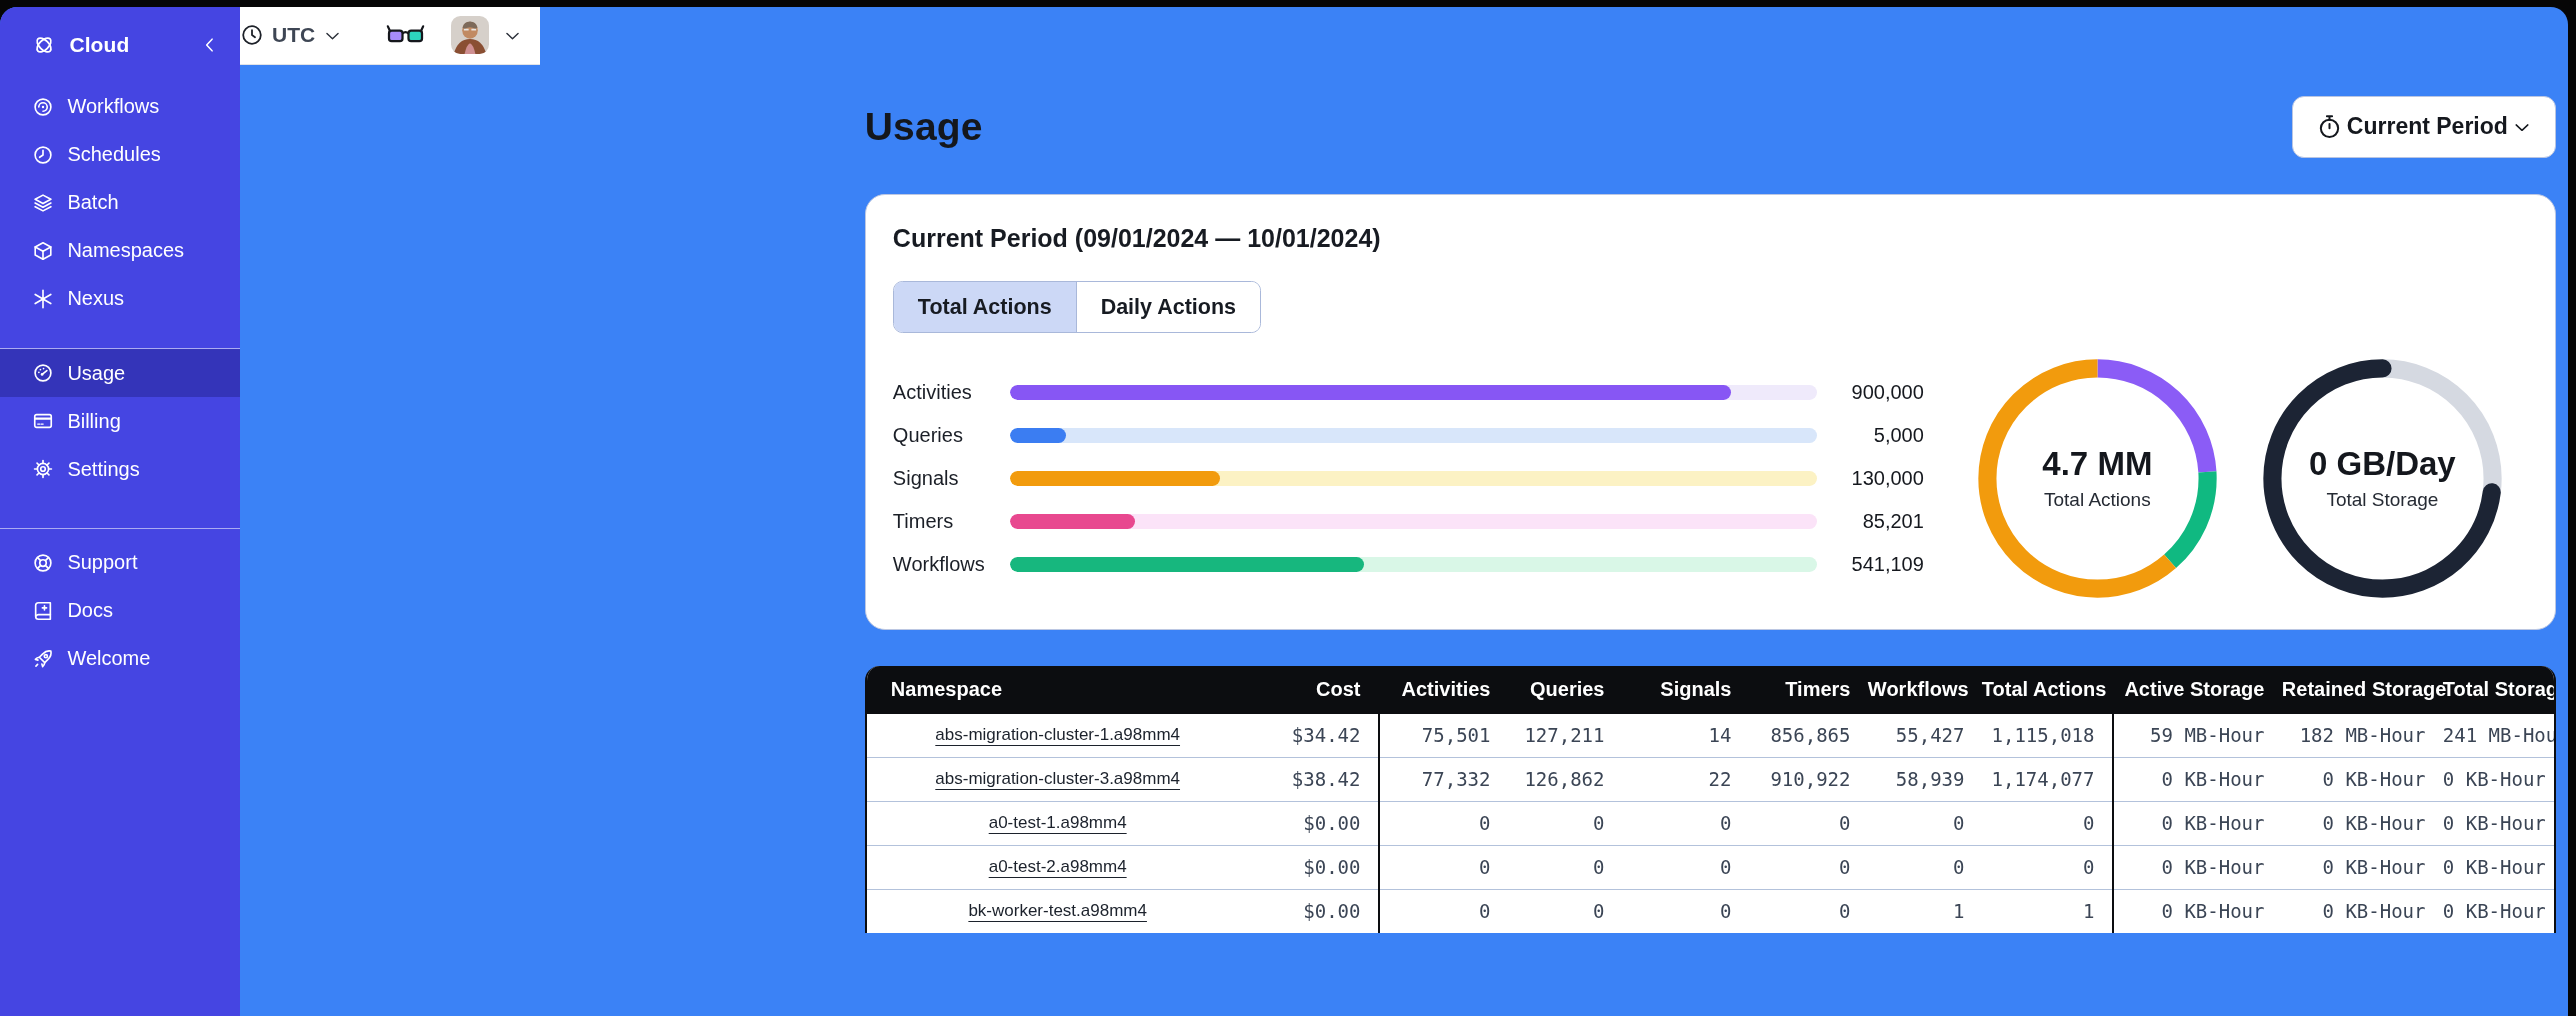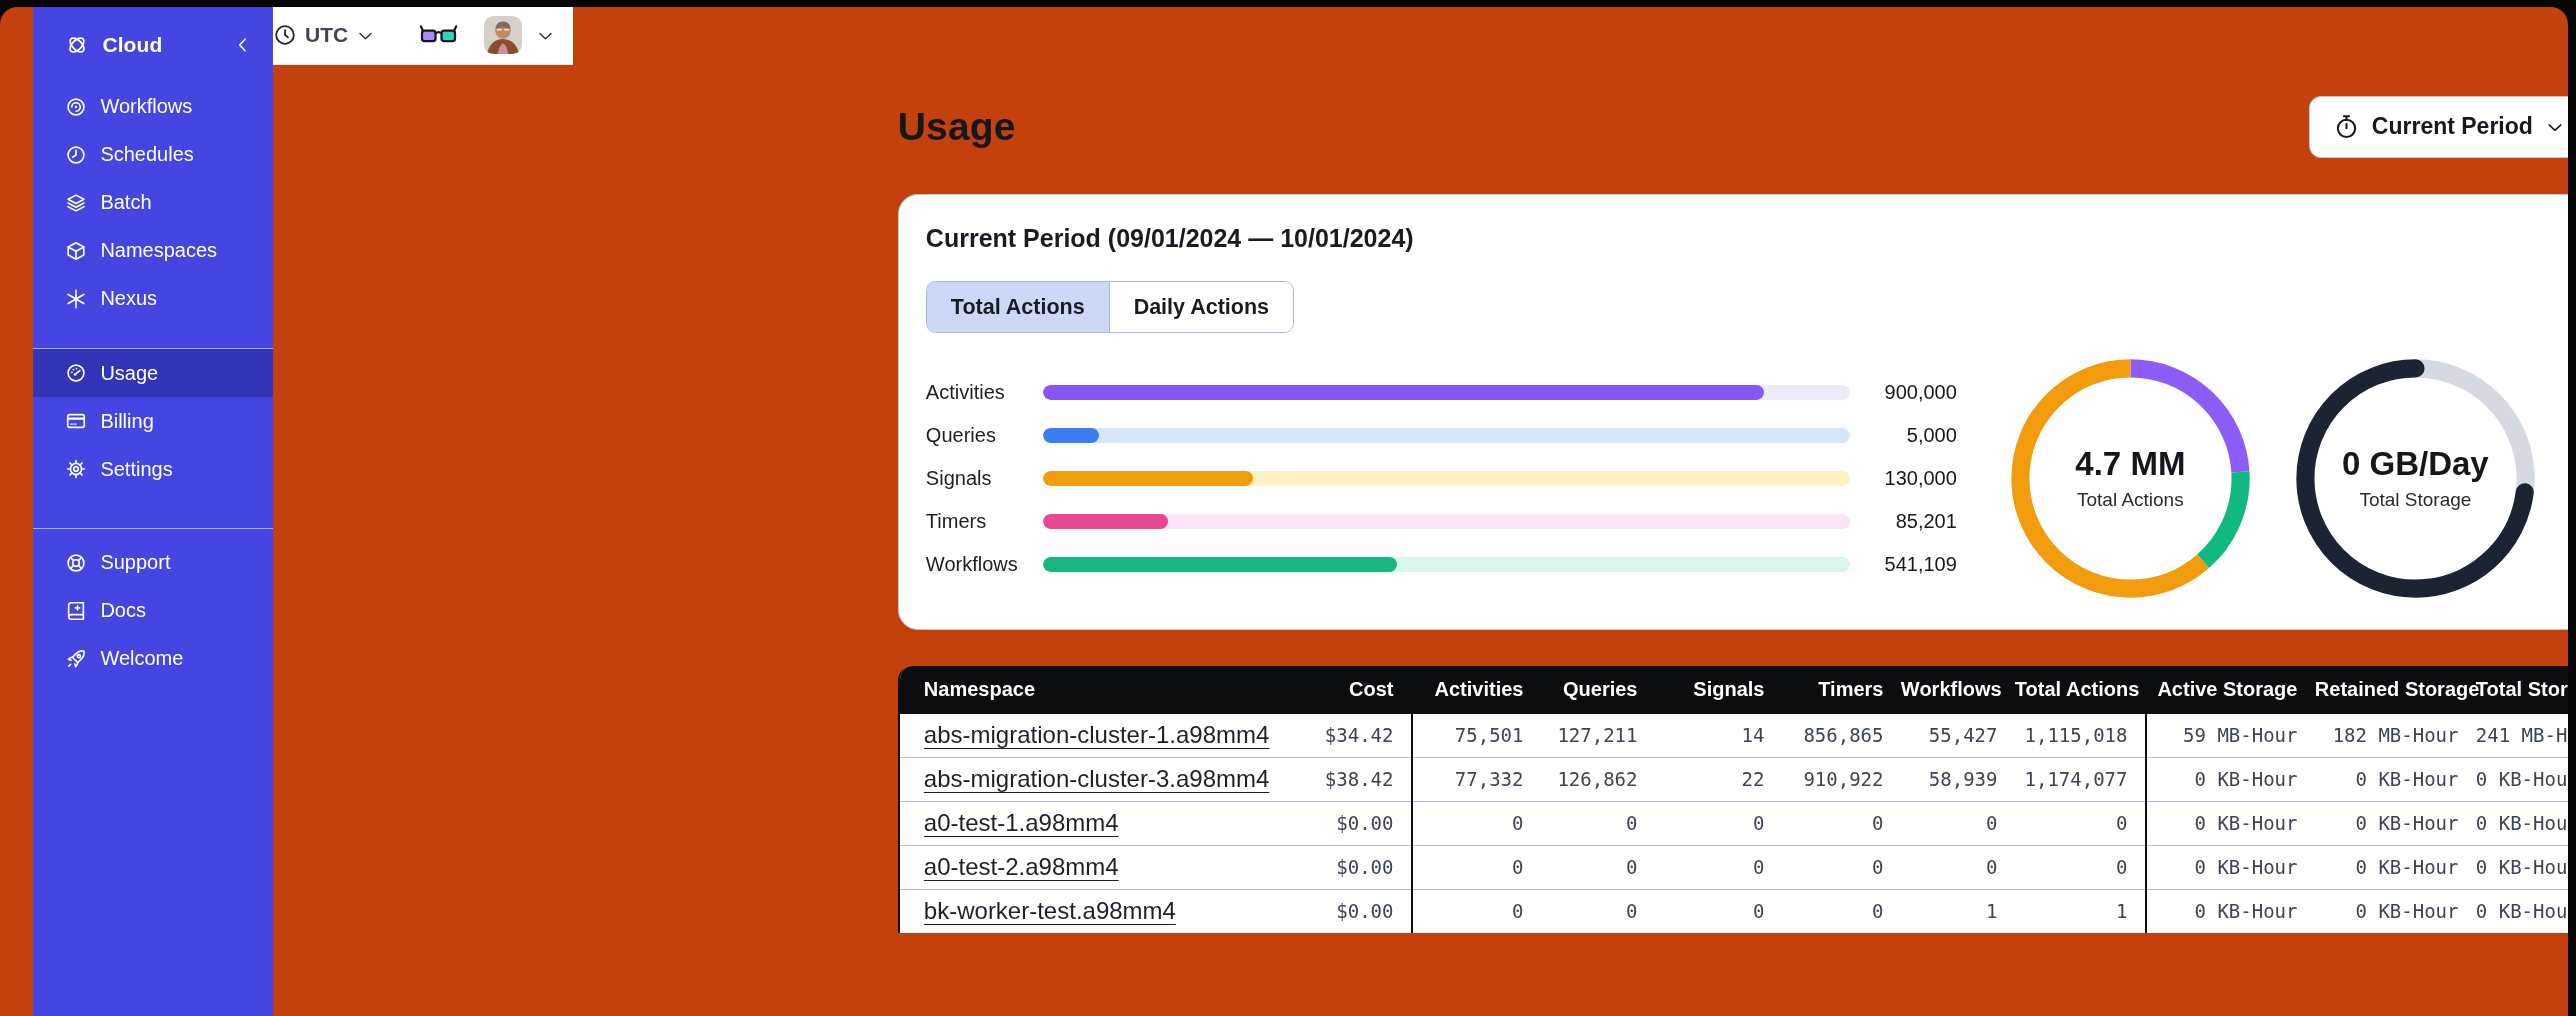--- a/index.html
+++ b/index.html
@@ -1,20 +1,20 @@
 <!DOCTYPE html>
 <html style="font-size:10.7px"><head>
 <meta charset="utf-8">
 <style>
   html,body{margin:0;padding:0;background:#060606;}
   body{width:2576px;height:1016px;overflow:hidden;position:relative;
        font-family:"Liberation Sans","DejaVu Sans",sans-serif;
        -webkit-font-smoothing:antialiased;}
   .app{position:absolute;top:6.7px;left:0;right:8px;bottom:0;
-       border-radius:17.4px 17.4px 0 0;overflow:hidden;display:flex;background:#c2410c;padding-left:33px;}
+       border-radius:17.4px 17.4px 0 0;overflow:hidden;display:flex;background:#3b82f6;}
 
   
   .sidebar{width:240px;flex:none;background:#4545e2;color:#fff;display:flex;flex-direction:column;}
   .brand-row{display:flex;align-items:center;gap:13.4px;padding:23.5px 20px 0 32px;height:29.5px;}
   .brand-row .logo{width:24px;height:24px;}
   .brand-label{font-size:21px;font-weight:700;letter-spacing:0.1px;}
   .collapse{margin-left:auto;width:20px;height:20px;cursor:pointer;}
   .side-item{display:flex;align-items:center;gap:13.4px;height:48px;padding-left:32px;font-size:20px;font-weight:500;cursor:pointer;}
   .side-item .ic{width:22px;height:22px;flex:none;}
   .side-item.active{background:rgba(14,14,90,.30);}
@@ -35,21 +35,21 @@
   .glasses{width:39px;height:24px;margin-left:44px;cursor:pointer;}
   .avatar{width:38px;height:38px;border-radius:9.4px;overflow:hidden;margin-left:25.5px;flex:none;cursor:pointer;}
   .avatar svg{display:block;}
   .acct-chev{margin-left:14.8px;cursor:pointer;}
 
   
   .content{flex:1;overflow:hidden;}
   .container{margin-left:325px;width:1691px;}
   .page-head{margin-top:89px;display:flex;align-items:center;justify-content:space-between;}
   h1.page-title{margin:0;font-size:39px;font-weight:600;color:#14171d;letter-spacing:0.1px;}
-  .period-btn{display:flex;align-items:center;gap:12px;height:62px;padding:0 23px;background:#fff;
+  .period-btn{display:flex;align-items:center;gap:4px;height:62px;padding:0 23px;background:#fff;
               border:1.3px solid #b9c5e2;border-radius:12px;cursor:pointer;}
   .period-btn .ic{width:27px;height:27px;color:#15181e;}
   .period-btn .lbl{font-size:23px;font-weight:600;color:#15181e;}
   .period-btn .chev{width:20px;height:20px;color:#15181e;}
 
   
   .card{margin-top:36px;background:#fff;border:1.3px solid #bcc7e2;border-radius:20px;padding:29.5px 27px 31px 27px;}
   .card-title{font-size:25px;font-weight:600;color:#171b22;}
   .seg{display:inline-flex;margin-top:28px;border:1.3px solid #a9b8da;border-radius:9.4px;overflow:hidden;background:#fff;}
   .seg-btn{font-size:21.5px;font-weight:600;color:#171b22;padding:0 24px;height:50px;display:flex;align-items:center;cursor:pointer;background:#fff;}
@@ -73,22 +73,22 @@
 
   
   .tb-wrap{margin-top:36px;border-radius:14.8px 14.8px 0 0;overflow:hidden;
            border-left:2px solid #0c0d10;border-right:2px solid #0c0d10;background:#fff;}
   table.usage{width:100%;border-collapse:collapse;table-layout:fixed;}
   .usage thead th{background:#0c0d10;color:#fff;font-size:20px;font-weight:600;height:48px;
                   text-align:right;padding:0 17.4px 0 0;white-space:nowrap;}
   .usage thead th.first{text-align:left;padding-left:24px;}
   .usage td{height:43px;font-family:"DejaVu Sans Mono","Liberation Mono",monospace;font-size:19px;
             color:#3b4555;text-align:right;padding:0 17.4px 0 0;white-space:nowrap;overflow:hidden;}
-  .usage td.first{font-family:"Liberation Sans","DejaVu Sans",sans-serif;font-size:24px;color:#1c222c;
-                  text-align:left;padding-left:24px;}
+  .usage td.first{font-family:"Liberation Sans","DejaVu Sans",sans-serif;font-size:17px;color:#1c222c;
+                  text-align:center;padding-left:24px;}
   .usage td.first span{text-decoration:underline;text-underline-offset:4.7px;text-decoration-thickness:1.3px;cursor:pointer;}
   .usage tbody tr + tr td{border-top:1.3px solid #b3c2db;}
   .usage td.divL, .usage th.divL{border-left:2.7px solid #0c0d10;}
 </style>
 </head>
 <body>
 
 <div class="app">
 
   <aside class="sidebar">

